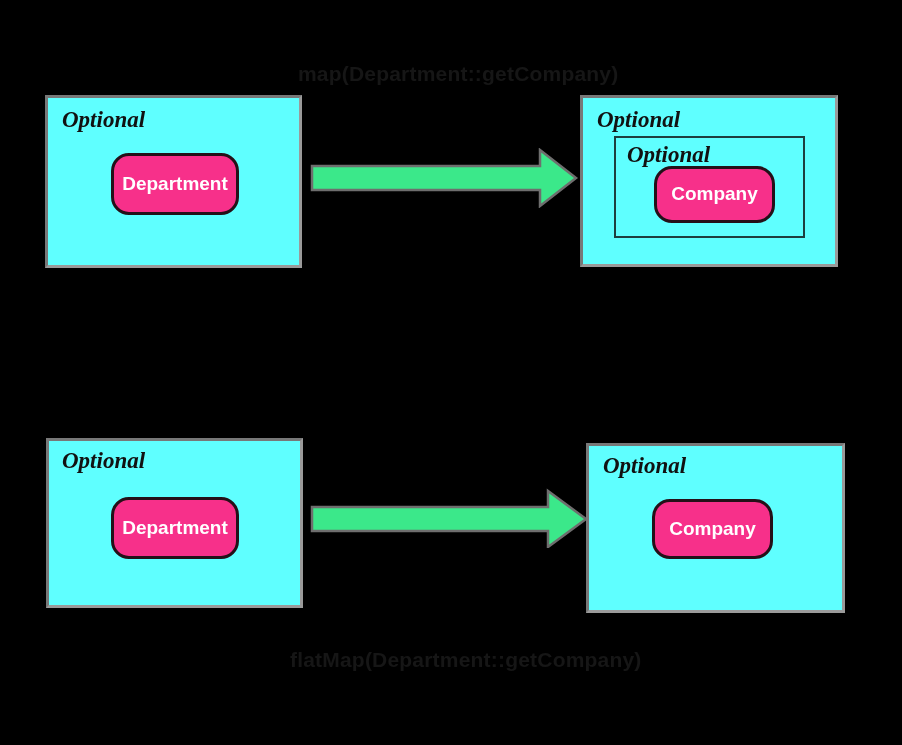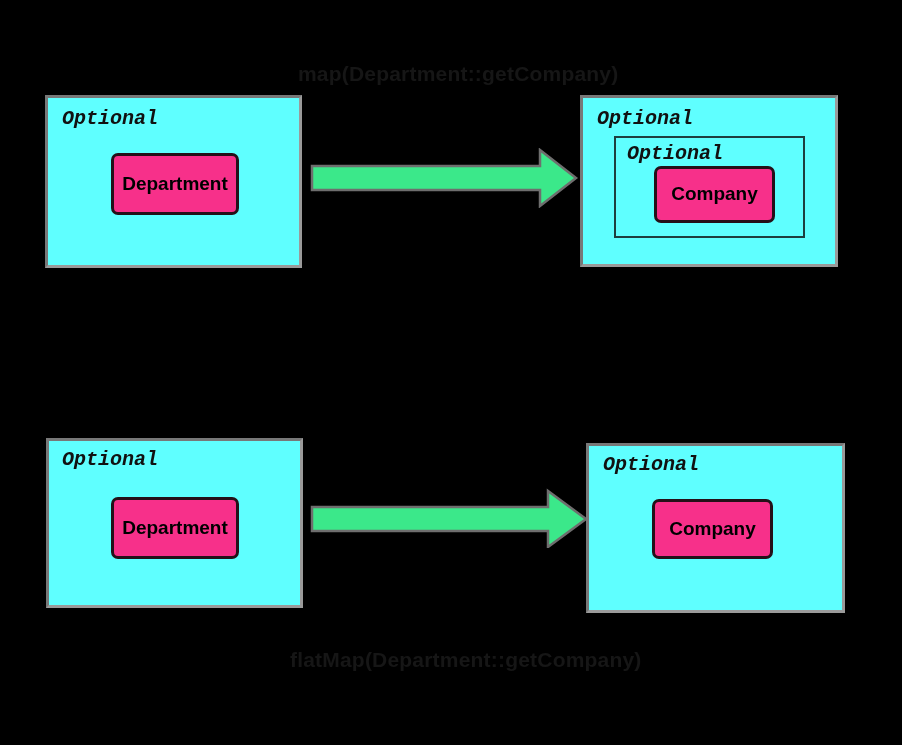--- a/index.html
+++ b/index.html
@@ -44,43 +44,43 @@
   .optional-nested {
     position: absolute;
     background: transparent;
     border: 2px solid #1d3f3f;
     box-sizing: border-box;
   }
 
   
   .optional-title {
     position: absolute;
-    font-family: Liberation Mono, monospace;
+    font-family: Liberation Serif, serif;
     font-style: italic;
     font-weight: 700;
-    font-size: 20px;
+    font-size: 23px;
     color: #111111;
     white-space: nowrap;
   }
 
   
   .value-box {
     position: absolute;
     background: #F7308A;
     border: 3px solid #241018;
-    border-radius: 7px;
+    border-radius: 18px;
     box-sizing: border-box;
     display: flex;
     align-items: center;
     justify-content: center;
     text-align: center;
     font-family: "Liberation Sans", sans-serif;
     font-weight: 700;
     font-size: 19px;
-    color: #000000;
+    color: #ffffff;
     line-height: 1.18;
     padding: 0 4px;
     overflow: hidden;
     word-break: break-all;
   }
 
   
   .arrow {
     position: absolute;
   }

